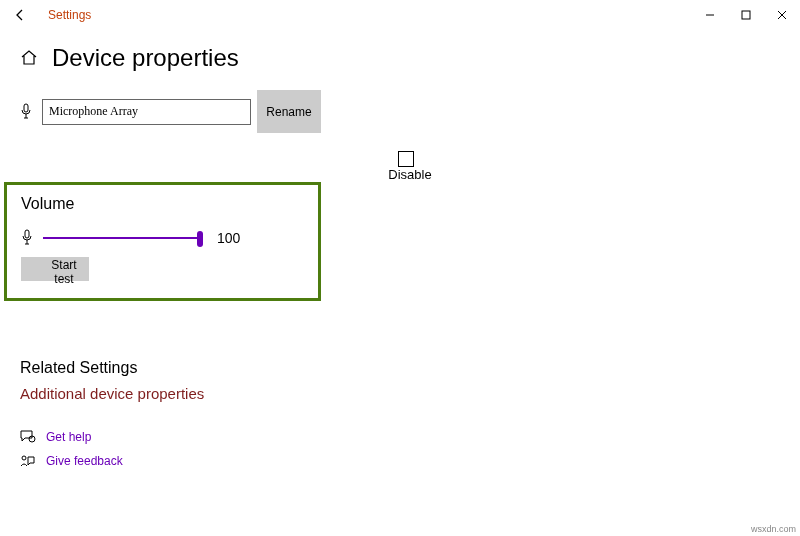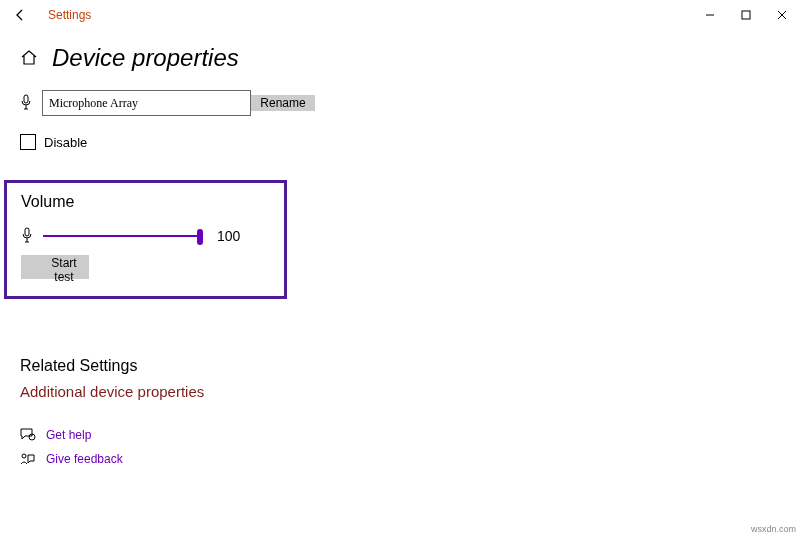--- a/index.html
+++ b/index.html
@@ -57,21 +57,20 @@
   }
   .home-icon {
     width: 18px;
     height: 18px;
     margin-right: 14px;
     display: flex;
   }
   .page-heading {
     font-size: 24px;
     font-weight: 400;
-    font-style: italic;
   }
   
   .device-row {
     display: flex;
     align-items: center;
     margin-left: 20px;
   }
   .mic-slot-icon {
     width: 14px;
     margin-right: 8px;
@@ -80,48 +79,49 @@
   }
   .device-name-input {
     width: 195px;
     height: 24px;
     border: 1px solid #666;
     font-size: 12px;
     padding: 0 6px;
     font-family: Liberation Serif, serif;
   }
   .rename-btn {
+    margin-left: 6px;
     width: 64px;
-    height: 16px;
+    height: 43px;
     border: none;
     background: #cccccc;
     font-size: 12px;
     font-family: inherit;
     cursor: default;
   }
   
   .disable-row {
     display: flex;
     align-items: center;
     margin: 18px 0 0 20px;
+    flex-direction: column;
   }
   .disable-checkbox {
     width: 16px;
     height: 16px;
     border: 1.5px solid #000;
     margin-right: 8px;
     box-sizing: border-box;
   }
   .disable-label { font-size: 13px; }
   
   .volume-section {
-    margin-top: 30px;
     margin-left: 4px;
-    width: 283px;
-    border: 3px solid #4c1d95;
+    width: 317px;
+    border: 3px solid #4d7c0f;
     padding: 10px 12px 12px 14px;
     box-sizing: border-box;
   }
   .volume-heading {
     font-size: 16px;
     font-weight: 400;
     margin-bottom: 16px;
   }
   .volume-slider-row {
     display: flex;

